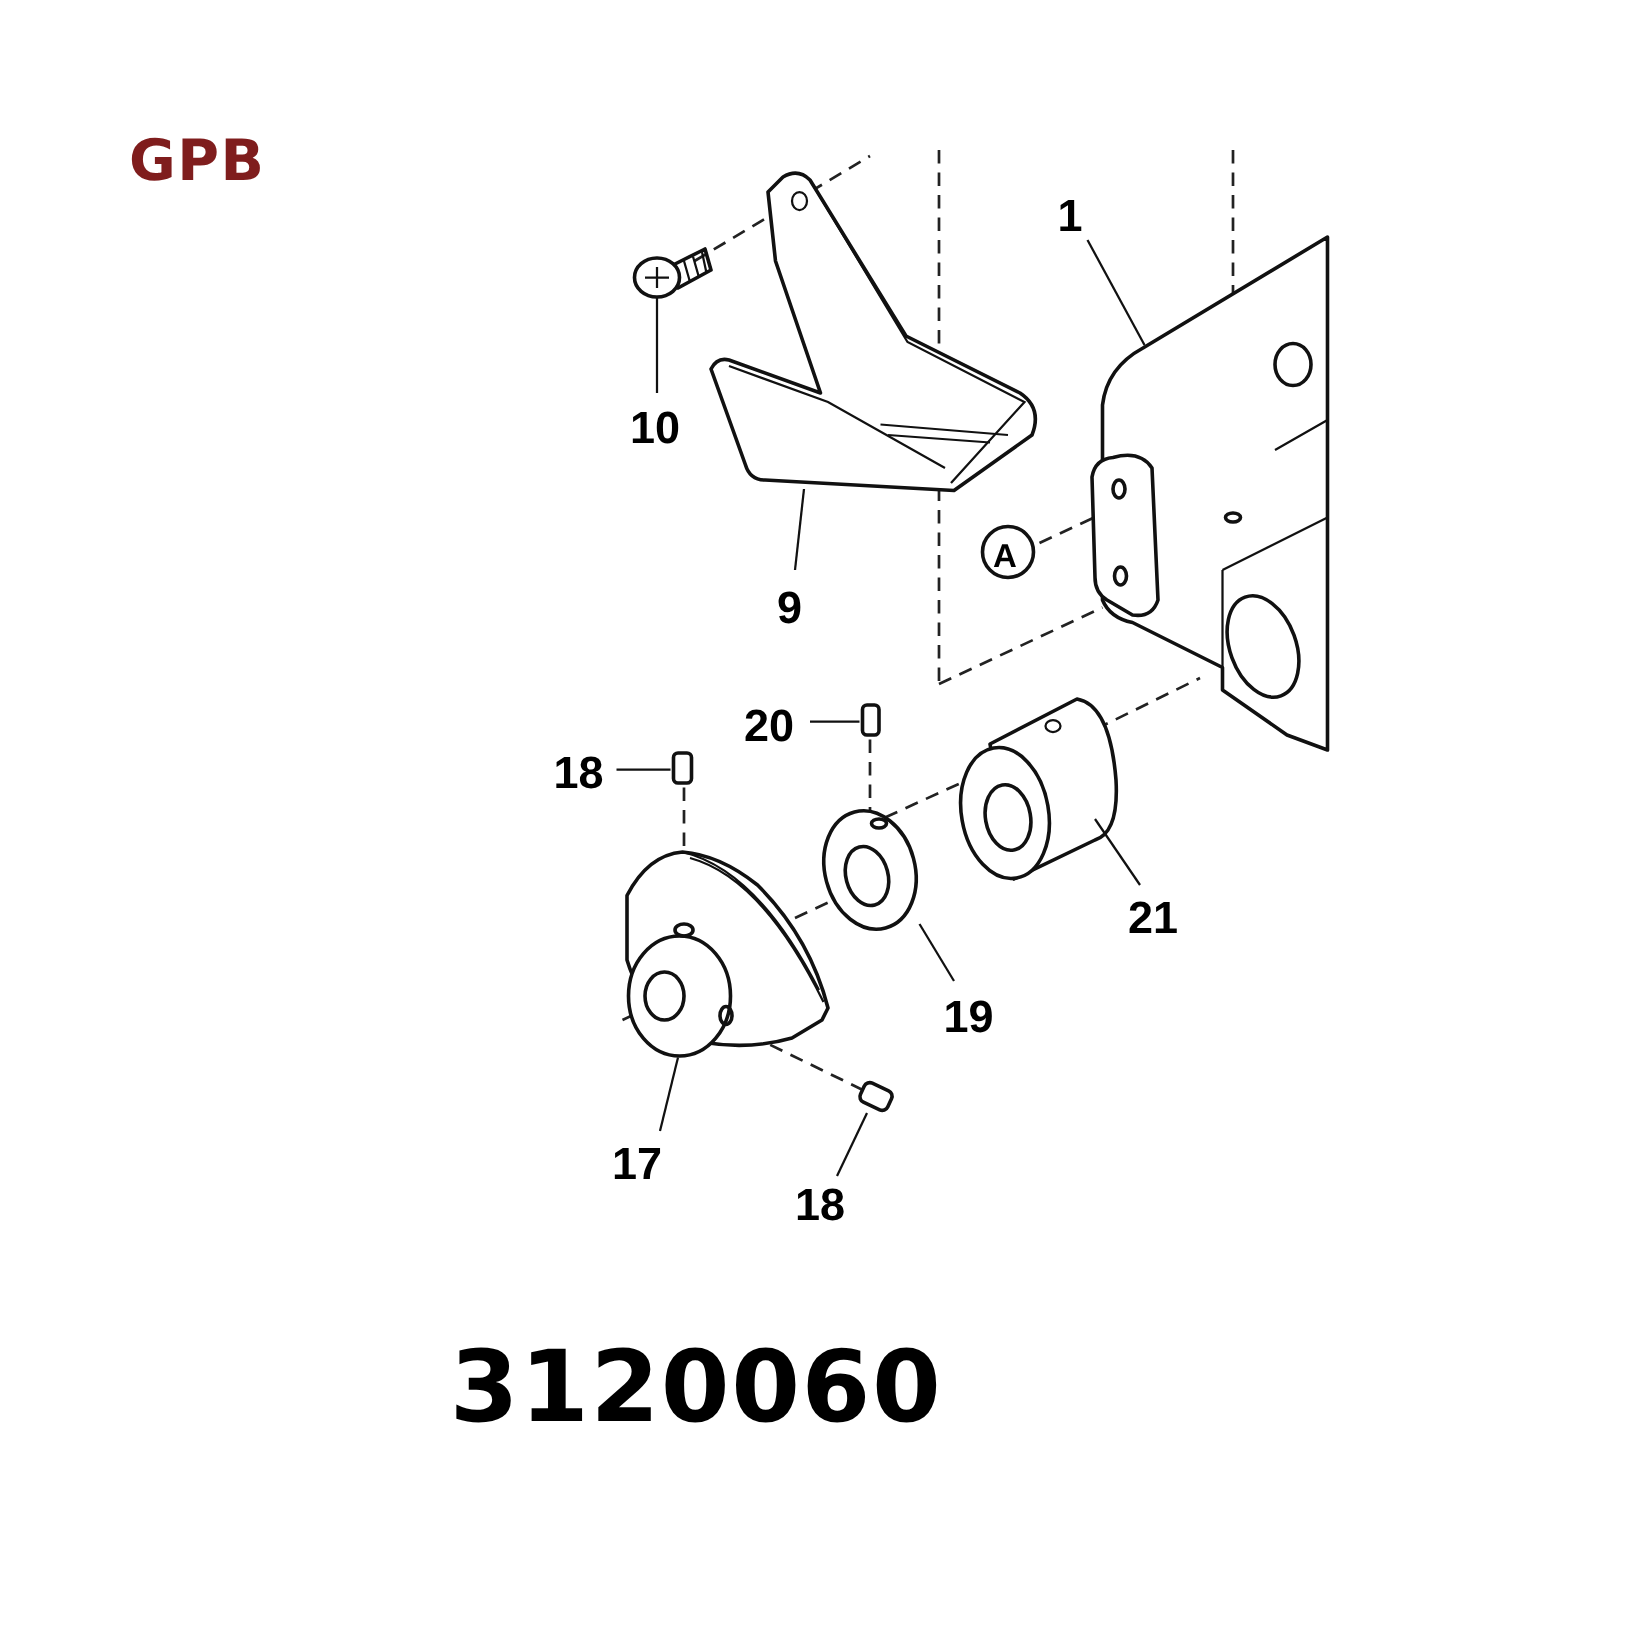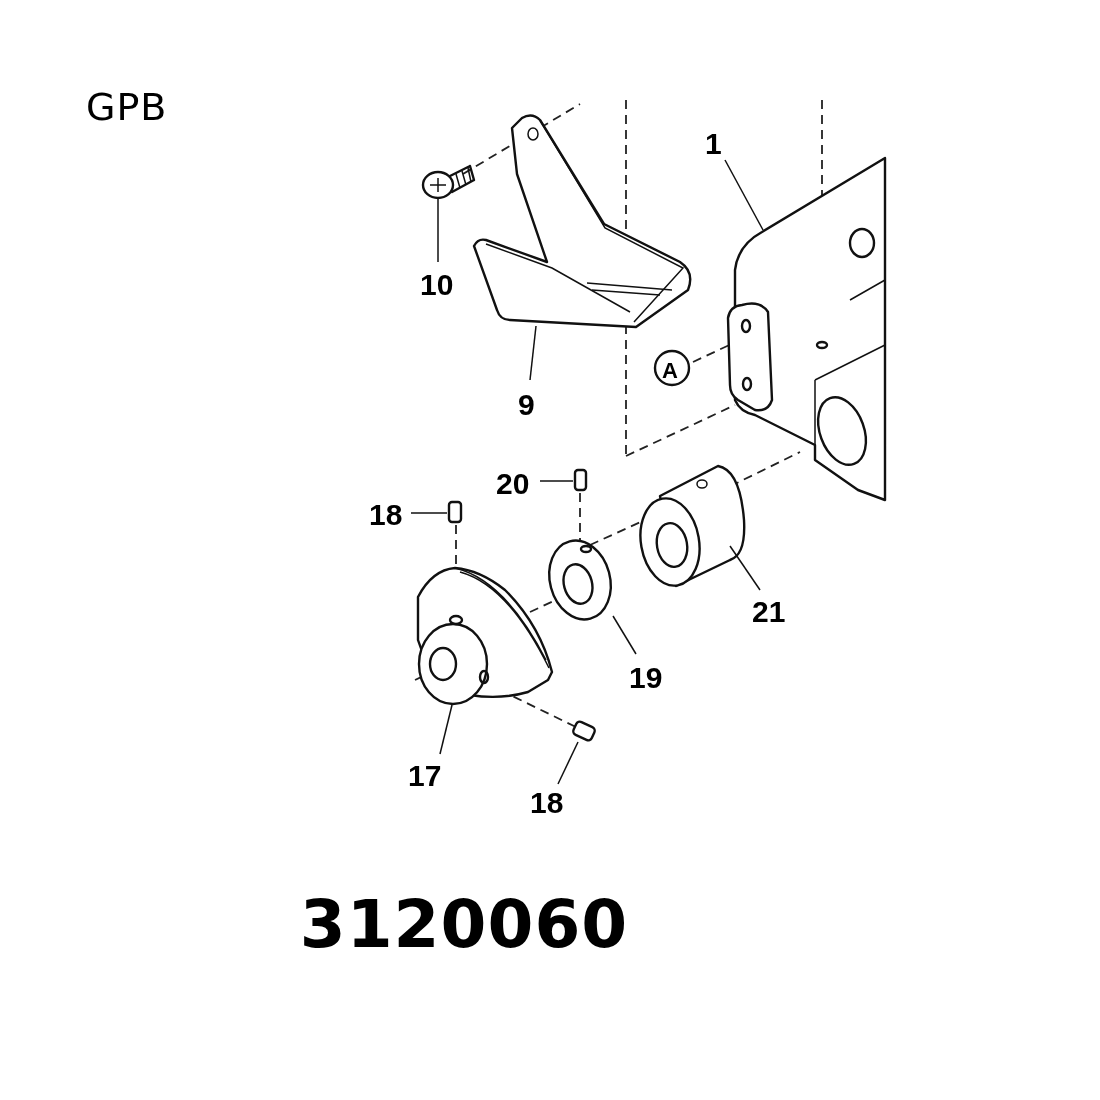--- a/index.html
+++ b/index.html
@@ -1,17 +1,17 @@
 <!DOCTYPE html>
 <html><head>
 <meta charset="utf-8">
 <style>
   html, body { margin: 0; padding: 0; background: #ffffff; }
   body { width: 1100px; height: 1100px; position: relative; overflow: hidden; font-family: "DejaVu Sans", sans-serif; }
-  .brand { position: absolute; left: 86px; top: 88px; font-family: "DejaVu Sans", sans-serif; font-weight: normal; font-size: 38px; color: #000000; letter-spacing: 1px; line-height: 1; }
+  .brand { position: absolute; left: 86px; top: 88px; font-family: "DejaVu Sans", sans-serif; font-weight: bold; font-size: 38px; color: #7f1d1d; letter-spacing: 1px; line-height: 1; }
   .part-number { position: absolute; left: 0; width: 928px; top: 892px; text-align: center; font-family: "DejaVu Sans", sans-serif; font-weight: bold; font-size: 66px; color: #000; letter-spacing: 1px; line-height: 1; }
   svg.diagram { position: absolute; left: 0; top: 0; }
   .lbl { font-family: "Liberation Sans", sans-serif; font-weight: bold; font-size: 30px; fill: #000; }
   .ln { stroke: #111; stroke-width: 2.4; fill: none; stroke-linejoin: round; stroke-linecap: round; }
   .thin { stroke: #111; stroke-width: 1.5; fill: none; }
   .dash { stroke: #222; stroke-width: 1.8; fill: none; stroke-dasharray: 9 6; }
   .fillw { fill: #fff; }
 </style>
 </head>
 <body>

